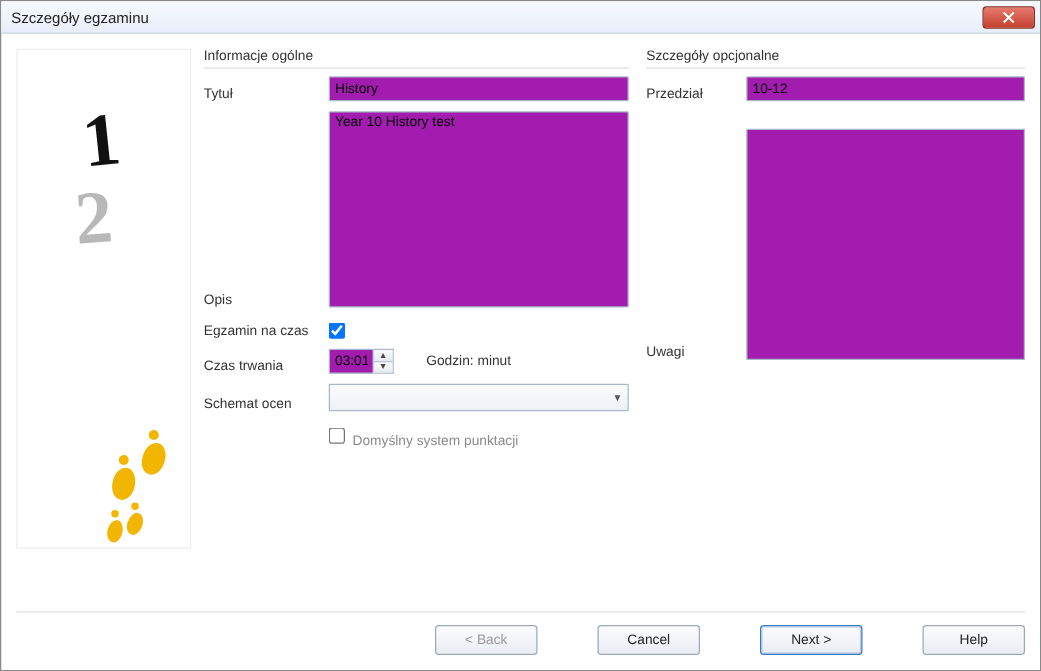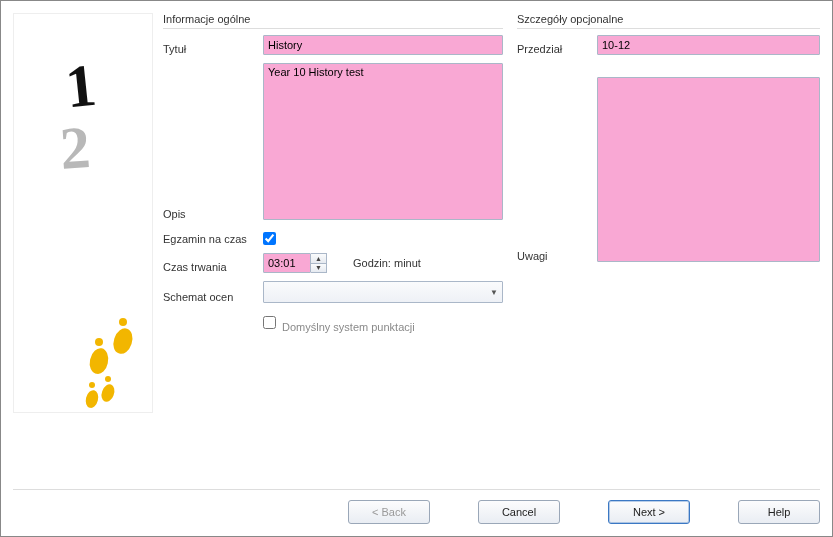--- a/index.html
+++ b/index.html
@@ -66,32 +66,32 @@
       margin-bottom: 8px;
       gap: 8px;
     }
     .lbl {
       width: 92px; font-size: 11px; color: #333;
       padding-top: 3px;
       flex-shrink: 0;
     }
     input[type=text], textarea, .select, .time-inp {
       border: 1px solid #aab7c8;
-      background: #f9a8d4;
+      background: #a21caf;
       font-family: inherit; font-size: 11px;
       padding: 2px 4px;
       border-radius: 1px;
     }
     input[type=text] { height: 20px; }
     textarea { resize: none; overflow-y: scroll; }
     .title-input { flex: 1; }
     .desc-ta { flex: 1; height: 157px; }
     .cb { width: 13px; height: 13px; margin-top: 4px; }
     .time-wrap { display: flex; align-items: center; gap: 0; }
-    .time-inp { width: 48px; height: 20px; }
+    .time-inp { width: 36px; height: 20px; }
     .spinner {
       display: flex; flex-direction: column;
       width: 16px; height: 20px; border: 1px solid #aab7c8; border-left: none;
     }
     .spin-btn {
       flex: 1; display: flex; align-items: center; justify-content: center;
       background: linear-gradient(#fafbfc, #e6eaf0);
       cursor: pointer; font-size: 7px; color: #444;
     }
     .spin-btn:first-child { border-bottom: 1px solid #aab7c8; }
@@ -131,20 +131,28 @@
     .num1 { position:absolute; left:52px; top:38px; font: bold 60px "Brush Script MT", cursive; color:#111; transform: rotate(-6deg);}
     .num2 { position:absolute; left:46px; top:100px; font: bold 60px "Brush Script MT", cursive; color:#b8b8b8; transform: rotate(-4deg);}
     .footprints { position:absolute; left:72px; bottom:10px; }
     .fp { width:18px; height:26px; background:#f2b600; border-radius:50% 50% 48% 48%; position:absolute; }
     .fp.small { width:8px; height:8px; border-radius:50%; }
   </style>
 </head>
 <body>
 
 <div class="window">
+  <div class="titlebar">
+    <div class="title">Szczegóły egzaminu</div>
+    <div class="close-btn">
+      <svg viewBox="0 0 10 10">
+          <path d="M1 1 L9 9 M9 1 L1 9" stroke="#fff" stroke-width="1.6"></path>
+        </svg>
+    </div>
+  </div>
 
   <div class="content">
     <div class="sidebar-img">
       <div class="num1">1</div>
       <div class="num2">2</div>
       <div class="footprints">
         <div class="fp" style="left:28px; bottom:48px; transform:rotate(18deg)"></div>
         <div class="fp small" style="left:33px; bottom:76px"></div>
         <div class="fp" style="left:4px; bottom:28px; transform:rotate(12deg)"></div>
         <div class="fp small" style="left:9px; bottom:56px"></div>

